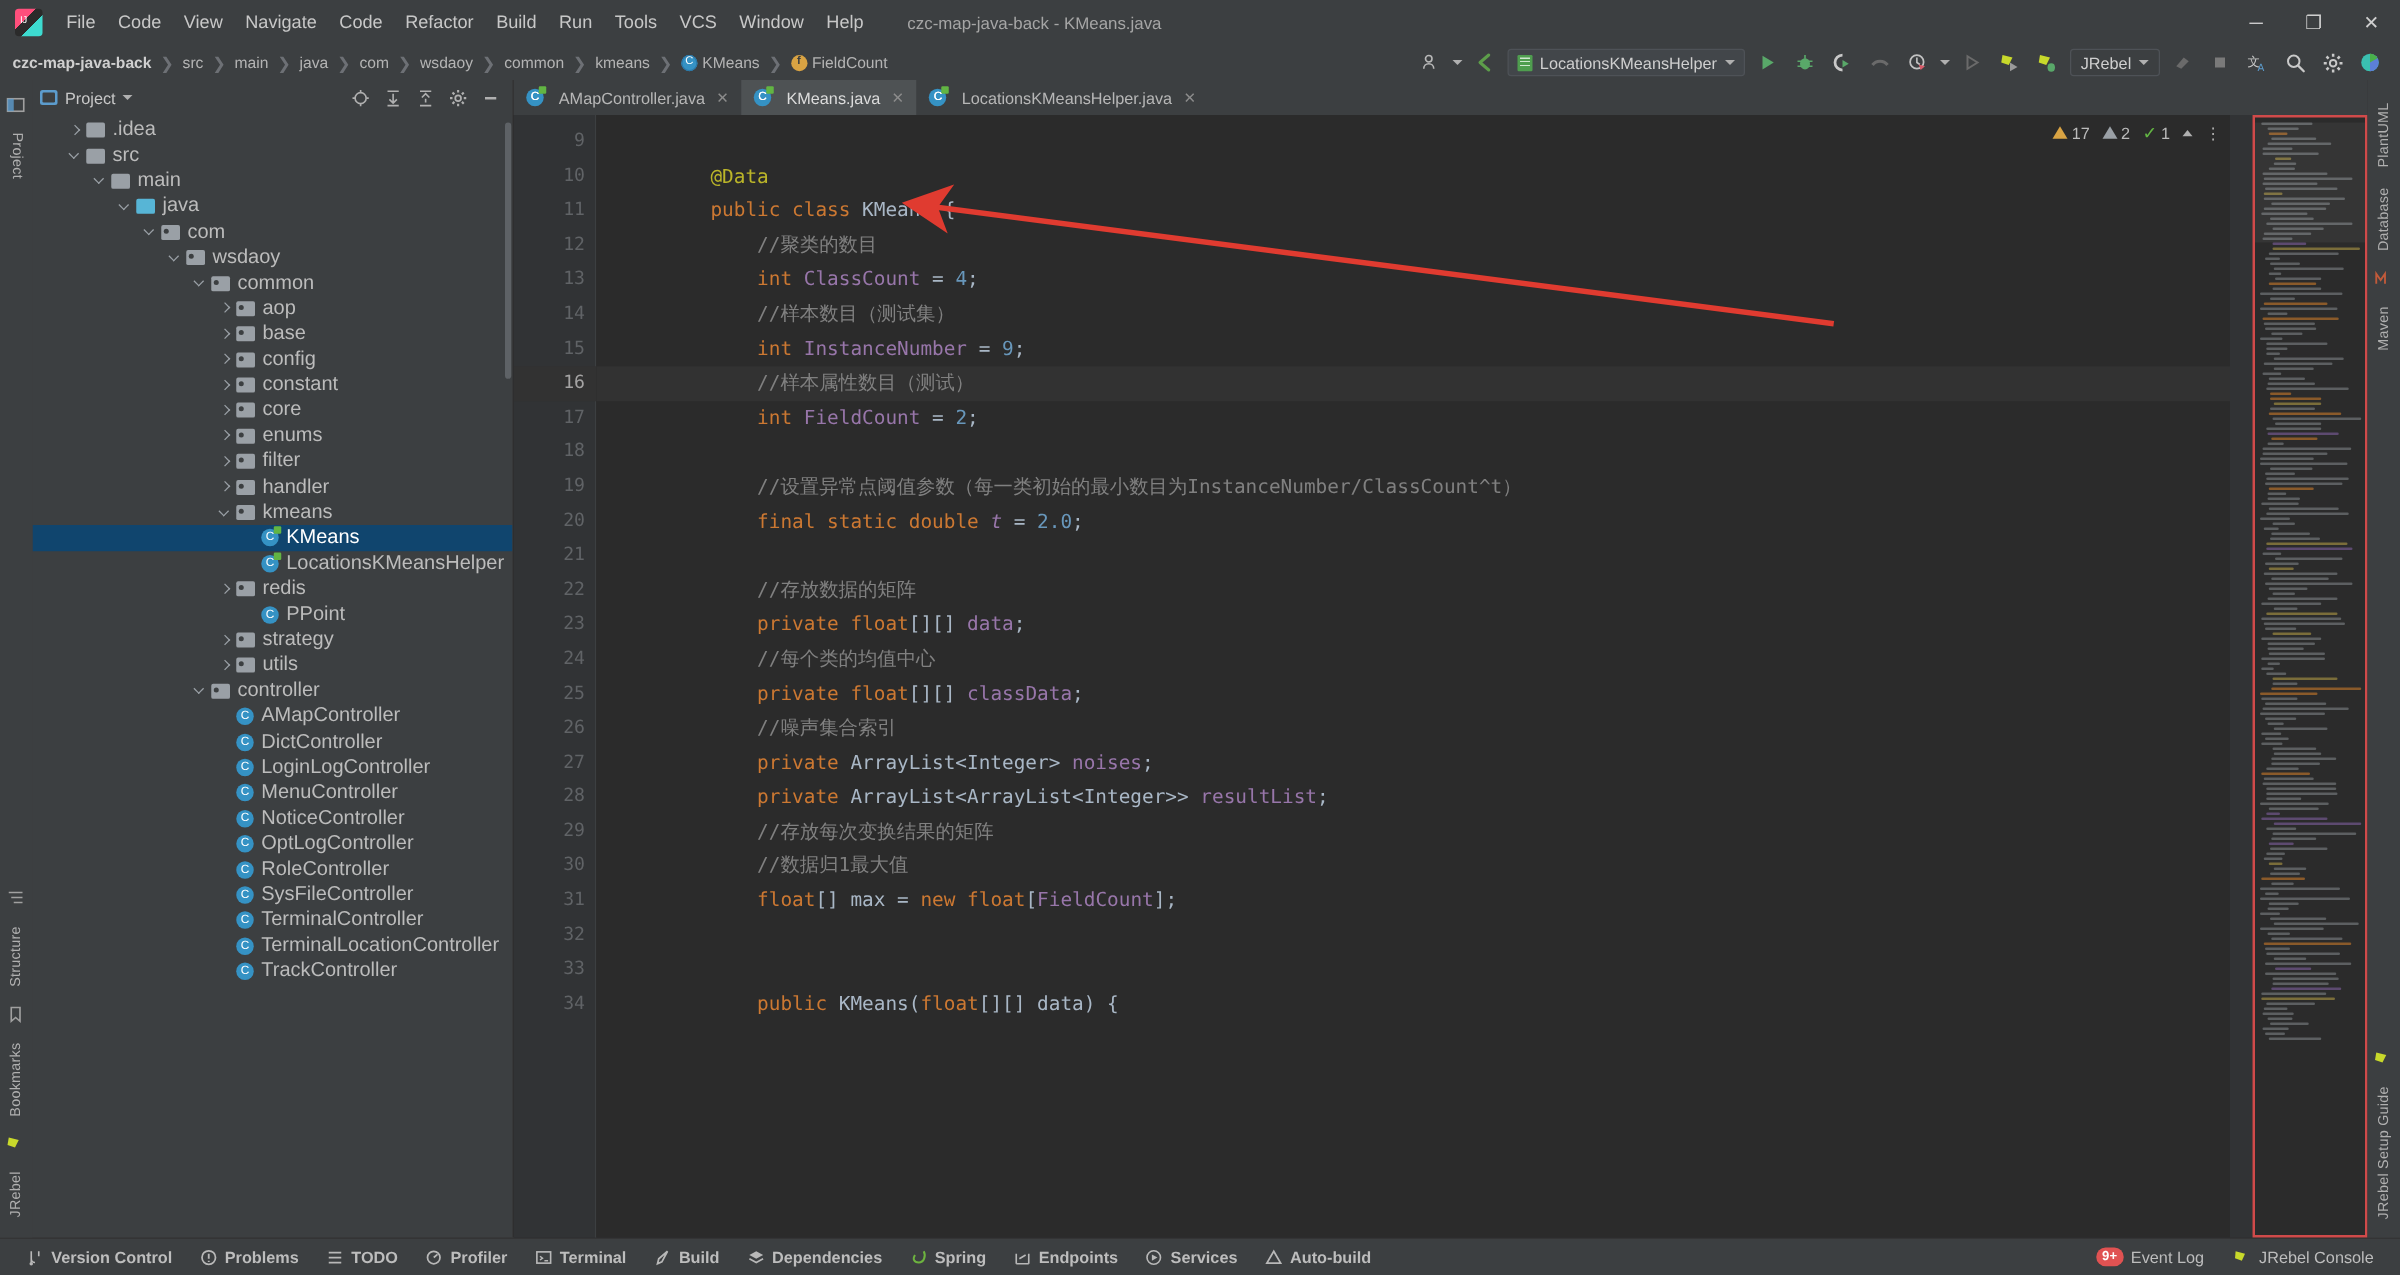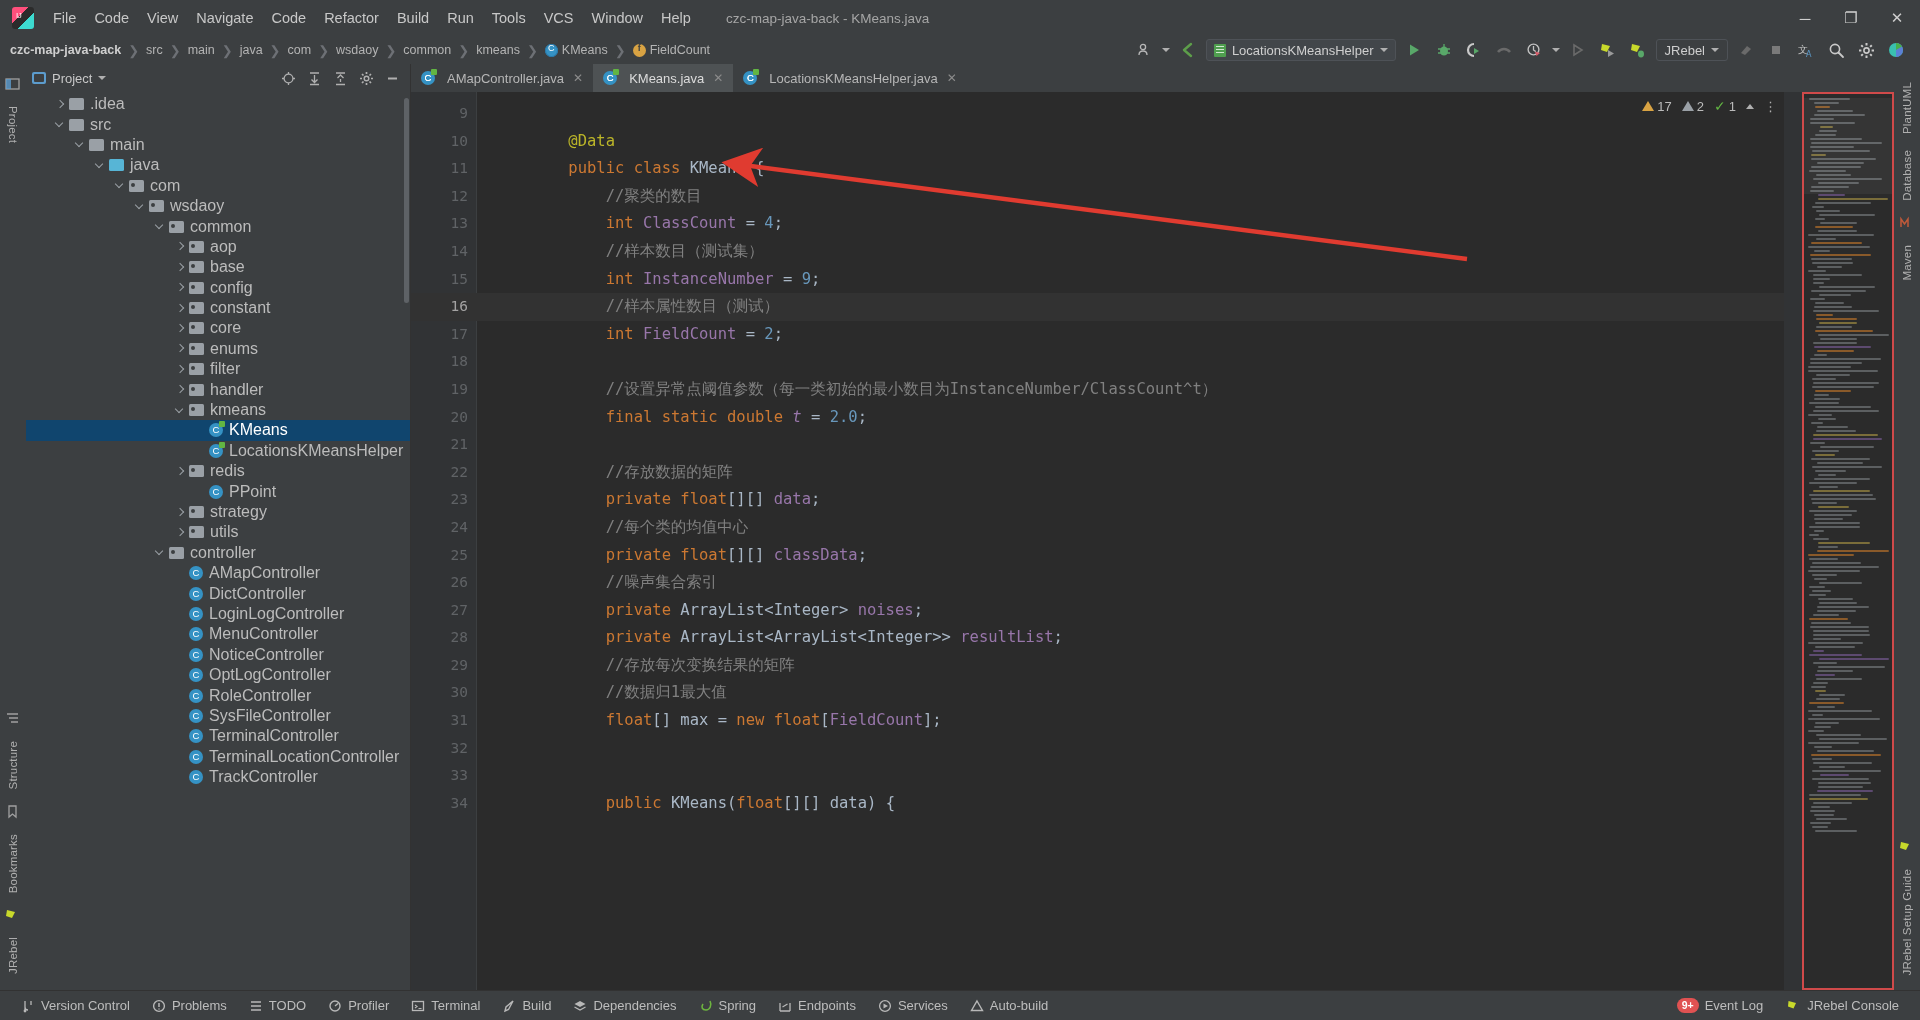--- a/index.html
+++ b/index.html
@@ -946,21 +946,21 @@
       <div class="rail-ico" style="margin-top:auto">
         <svg width="15" height="15" viewBox="0 0 15 15">
             <path d="M2 3 L10 5 L7 11 L1 9 Z" fill="#c8d92b"></path>
           </svg>
       </div>
       <div class="rail-label rot180" style="margin-bottom:6px">JRebel Setup Guide</div>
     </div>
   </div>
 
   <div class="statusbar">
-    <div id="sb-left" style="display:flex;align-items:flex-end;">
+    <div id="sb-left" style="display:flex;align-items:flex-end;font-weight:bold;">
         <div class="sb-item">
           <span class="sb-ico">
             <svg width="14" height="14" viewBox="0 0 14 14">
               <path d="M4 2v6a3 3 0 0 0 3 3M4 11V2M10 2v4" stroke="#b8b8b8" stroke-width="1.3" fill="none"></path>
               <circle cx="4" cy="12" r="1.4" fill="#b8b8b8"></circle>
             </svg>
           </span>
           <span>Version Control</span>
         </div>
         <div class="sb-item">

